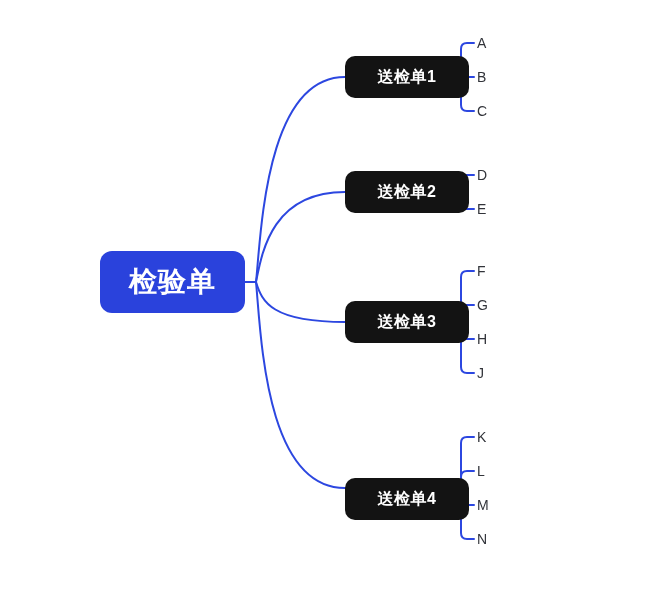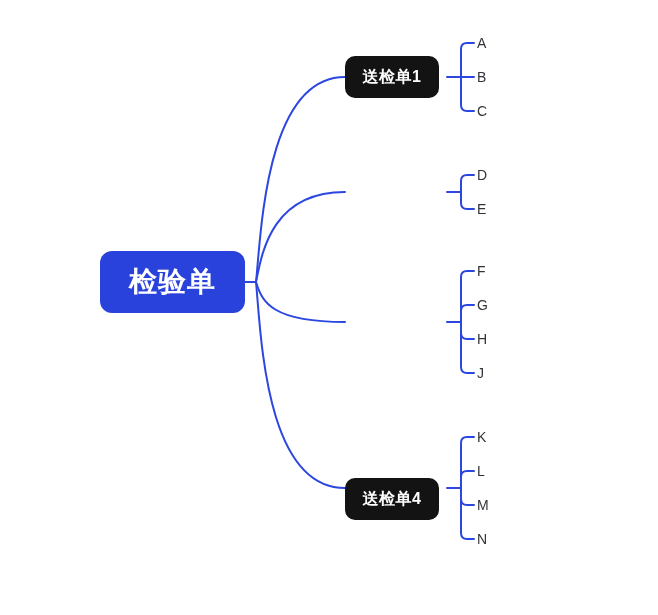--- a/index.html
+++ b/index.html
@@ -49,21 +49,21 @@
     align-items: center;
     justify-content: center;
     font-size: 28px;
     font-weight: 700;
     letter-spacing: 1px;
     cursor: pointer;
   }
   .branch-node {
     position: absolute;
     left: 345px;
-    width: 94px;
+    width: 124px;
     height: 42px;
     background: var(--branch-fill);
     color: var(--branch-text);
     border-radius: 10px;
     display: flex;
     align-items: center;
     justify-content: center;
     font-size: 16px;
     font-weight: 700;
     letter-spacing: 0.5px;
@@ -114,20 +114,22 @@
       <path class="edge" d="M461 488 V443 Q461 437 467 437 H474"></path>
       <path class="edge" d="M461 488 V477 Q461 471 467 471 H474"></path>
       <path class="edge" d="M461 488 V499 Q461 505 467 505 H474"></path>
       <path class="edge" d="M461 488 V533 Q461 539 467 539 H474"></path>
     </g>
   </svg>
 
   <div class="root-node">检验单</div>
 
   <div class="branch-node" style="top:56px">送检单1</div>
+  <div class="branch-node" style="top:171px">送检单2</div>
+  <div class="branch-node" style="top:301px">送检单3</div>
   <div class="branch-node" style="top:478px">送检单4</div>
 
   <div class="leaf-label" style="top:34px">A</div>
   <div class="leaf-label" style="top:68px">B</div>
   <div class="leaf-label" style="top:102px">C</div>
 
   <div class="leaf-label" style="top:166px">D</div>
   <div class="leaf-label" style="top:200px">E</div>
 
   <div class="leaf-label" style="top:262px">F</div>

